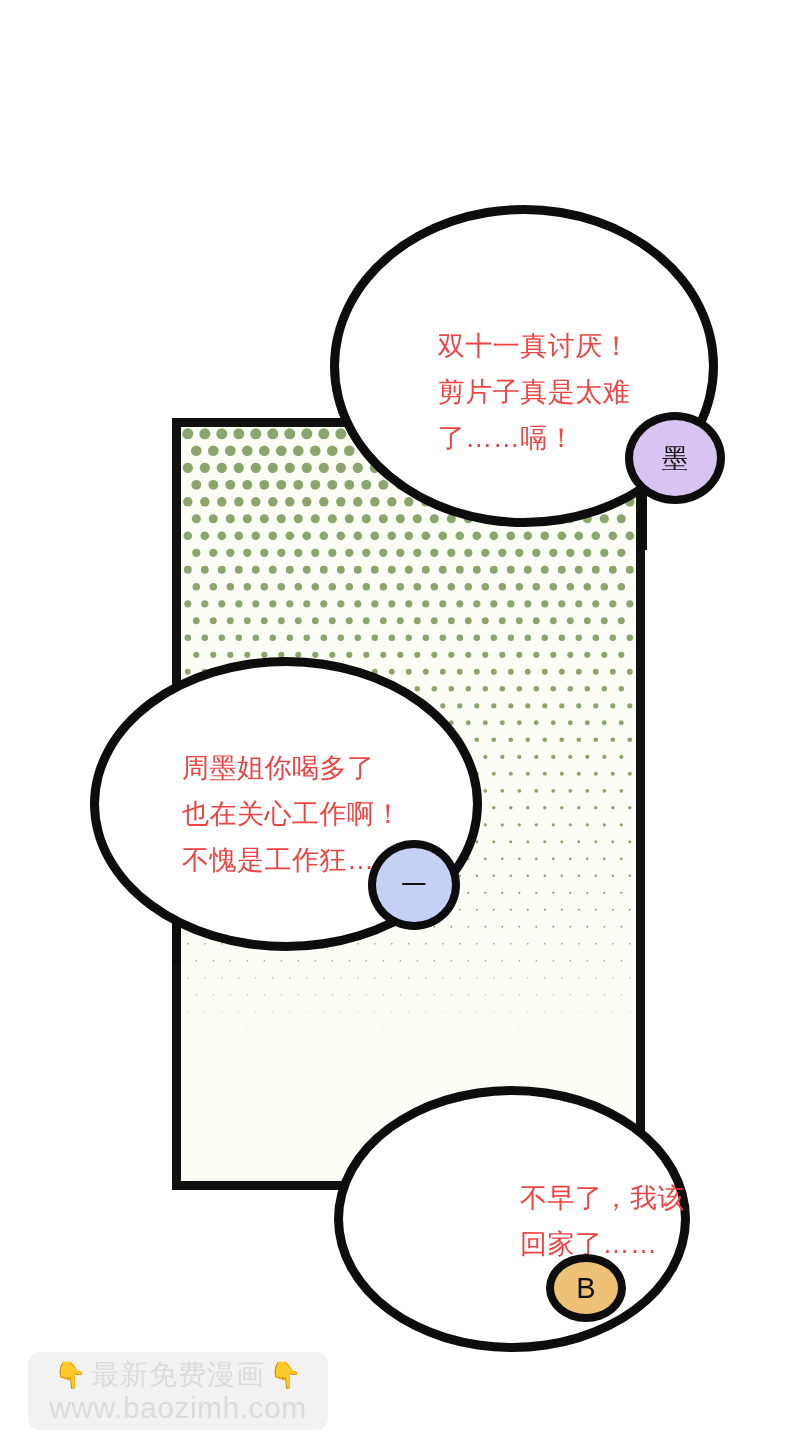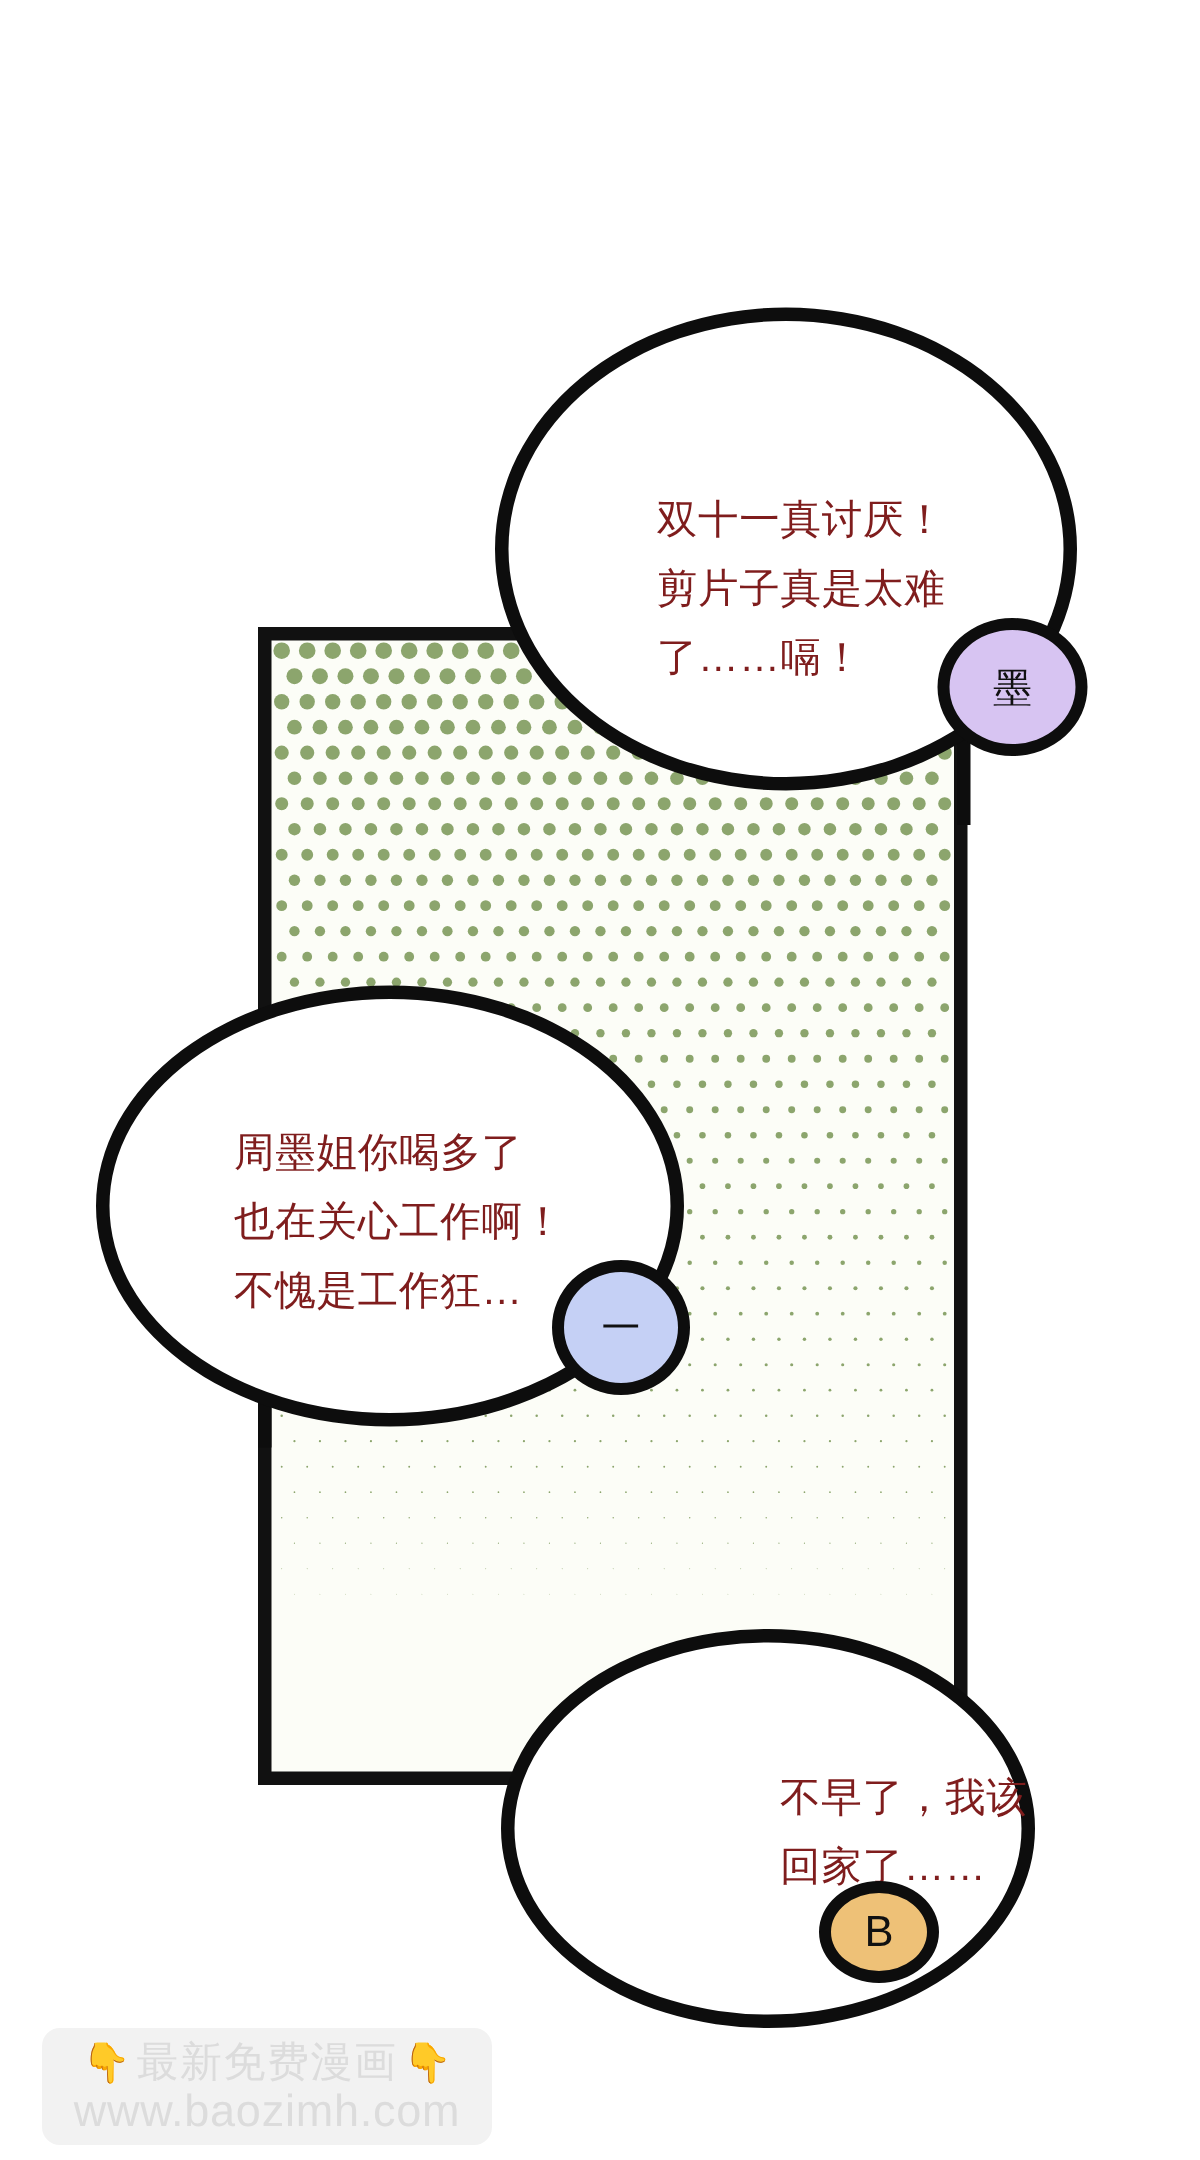--- a/index.html
+++ b/index.html
@@ -45,21 +45,21 @@
     position: absolute;
     background: #ffffff;
     border: 9px solid #0d0d0d;
     border-radius: 50%;
     box-sizing: border-box;
     display: flex;
     align-items: center;
     justify-content: center;
   }
   .bubble-text {
-    color: #7f1d1d;
+    color: #ef4444;
     font-size: 27px;
     line-height: 46px;
     letter-spacing: 0.5px;
     white-space: pre-line;
     text-align: left;
     font-family: "Liberation Sans", "DejaVu Sans", sans-serif;
     margin-top: 28px;
   }
 
   #bubble-1 {
@@ -67,21 +67,21 @@
     top: 205px;
     width: 388px;
     height: 322px;
     z-index: 20;
   }
   #bubble-1 .bubble-text {
     transform: translate(10px, 12px);
   }
 
   #bubble-2 {
-    left: 64px;
+    left: 90px;
     top: 657px;
     width: 392px;
     height: 294px;
     z-index: 20;
   }
   #bubble-2 .bubble-text {
     transform: translate(6px, -4px);
   }
 
   #bubble-3 {

